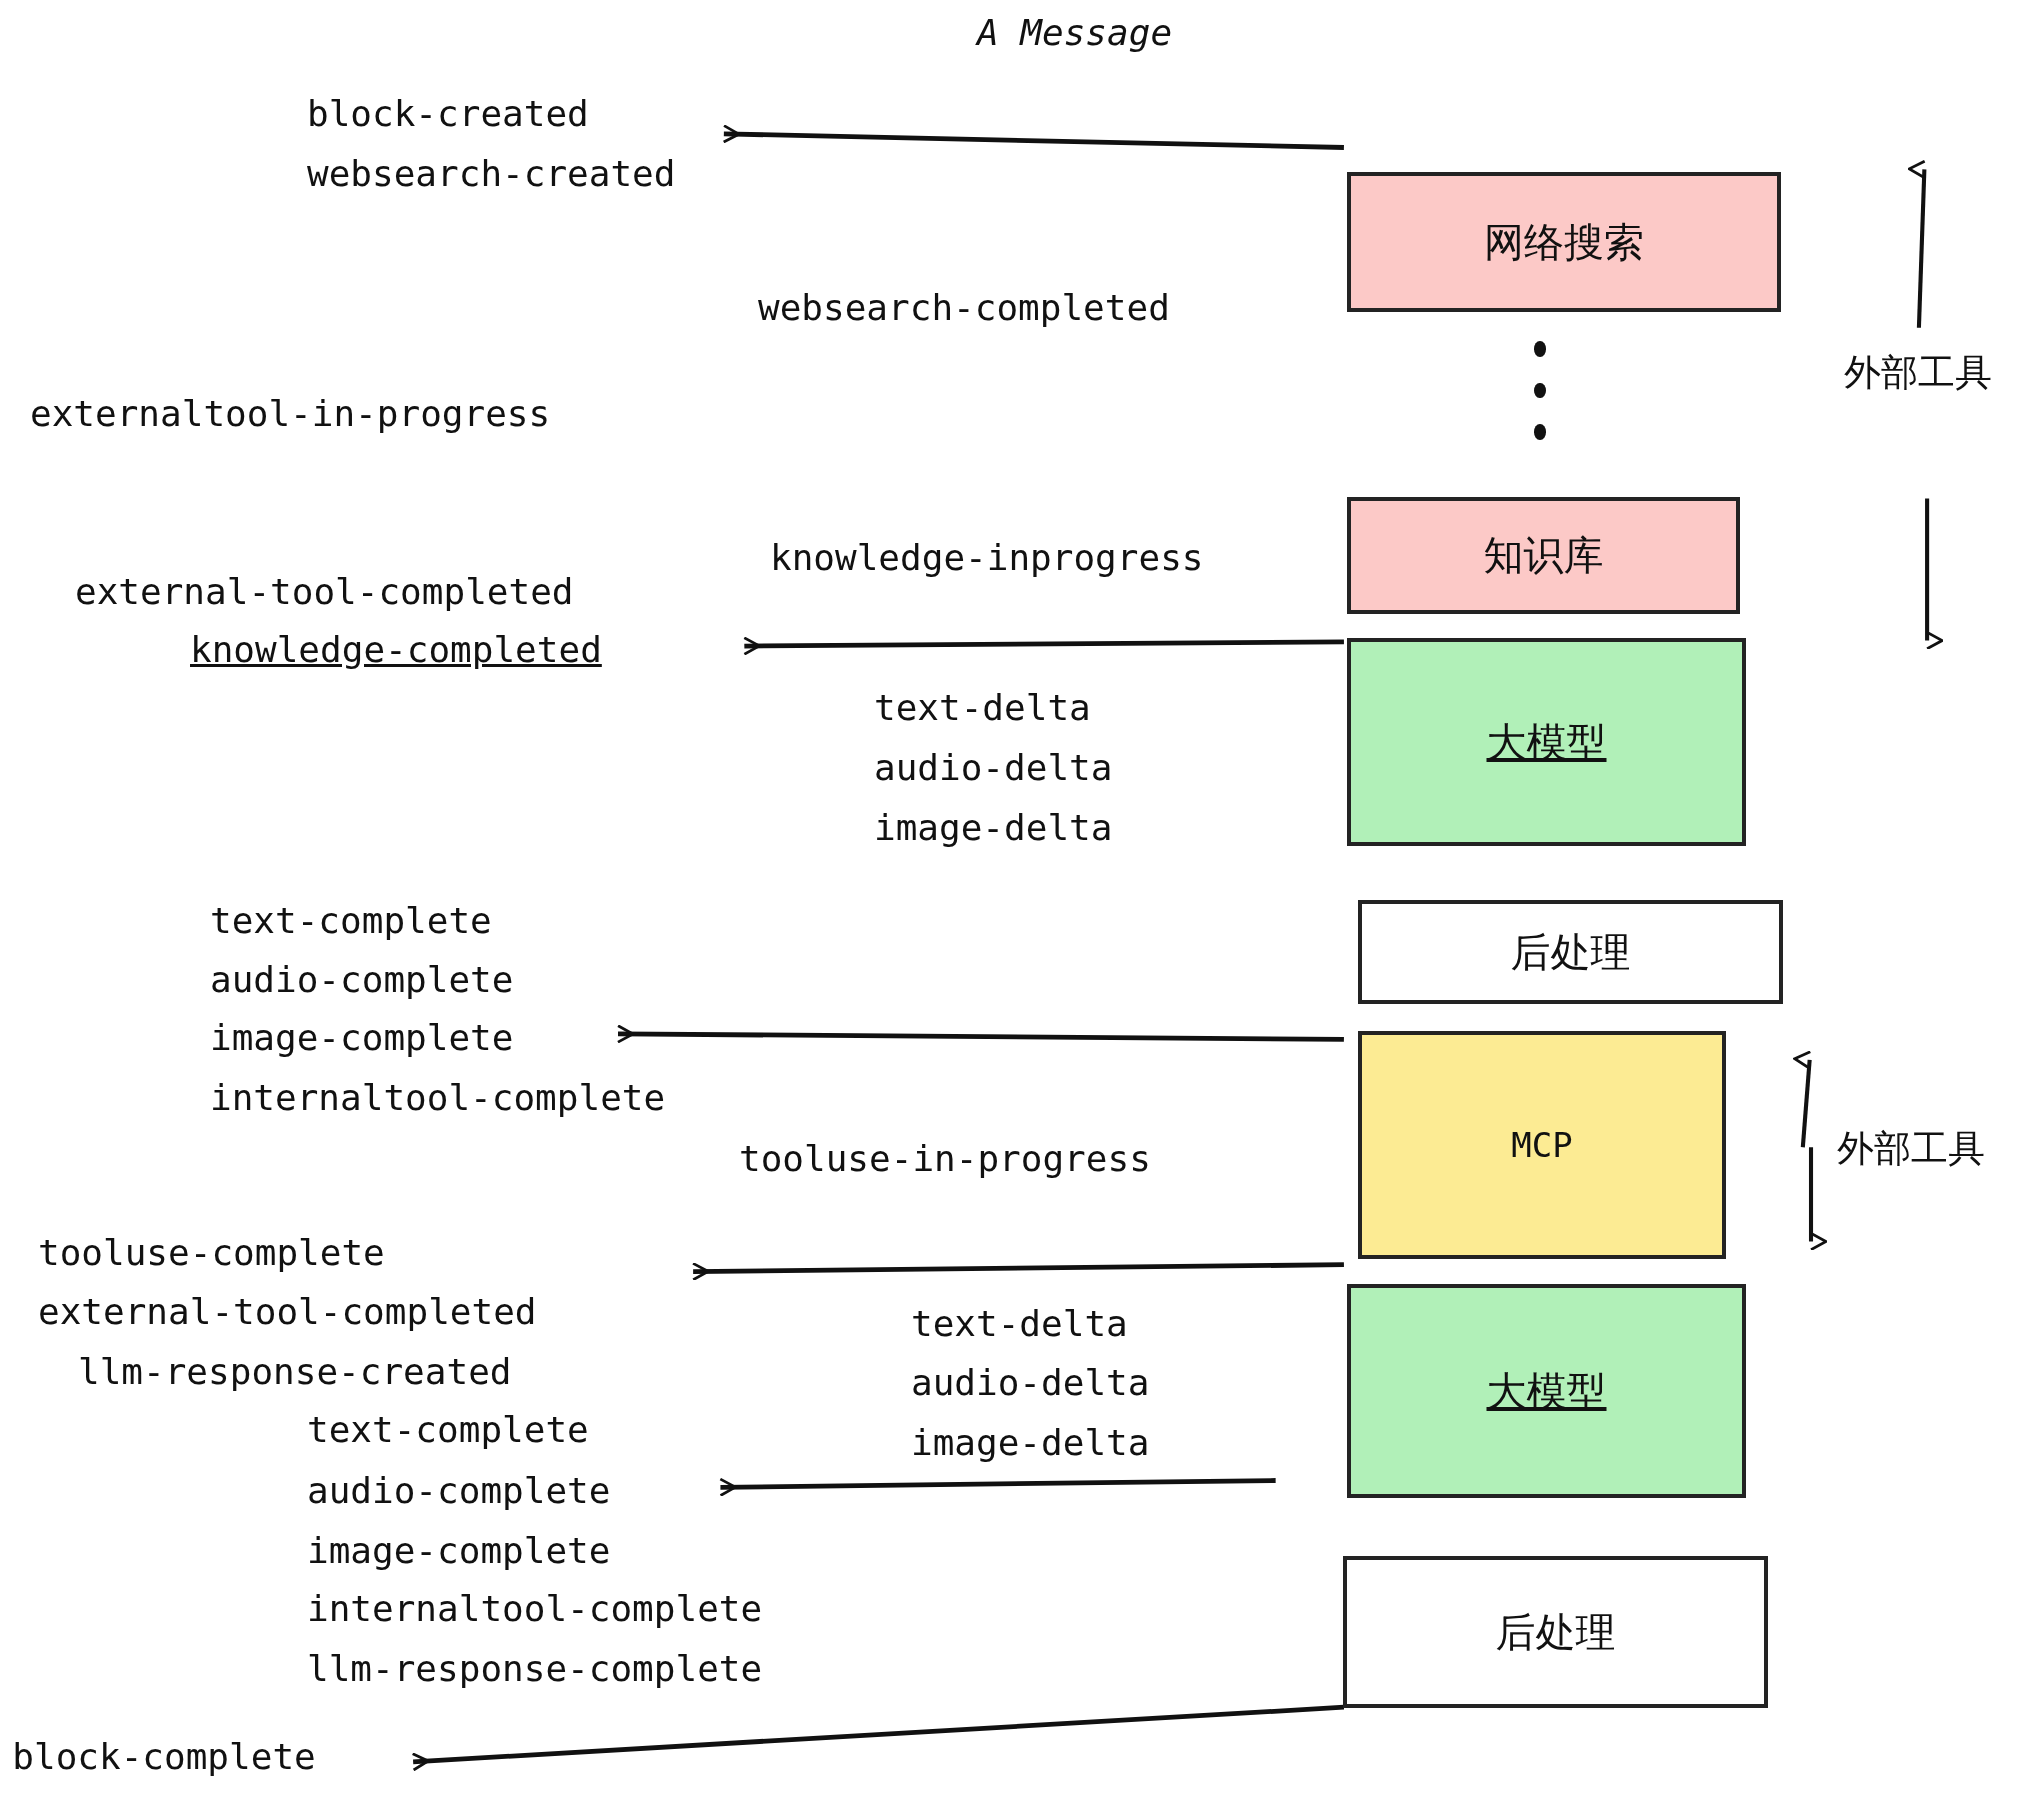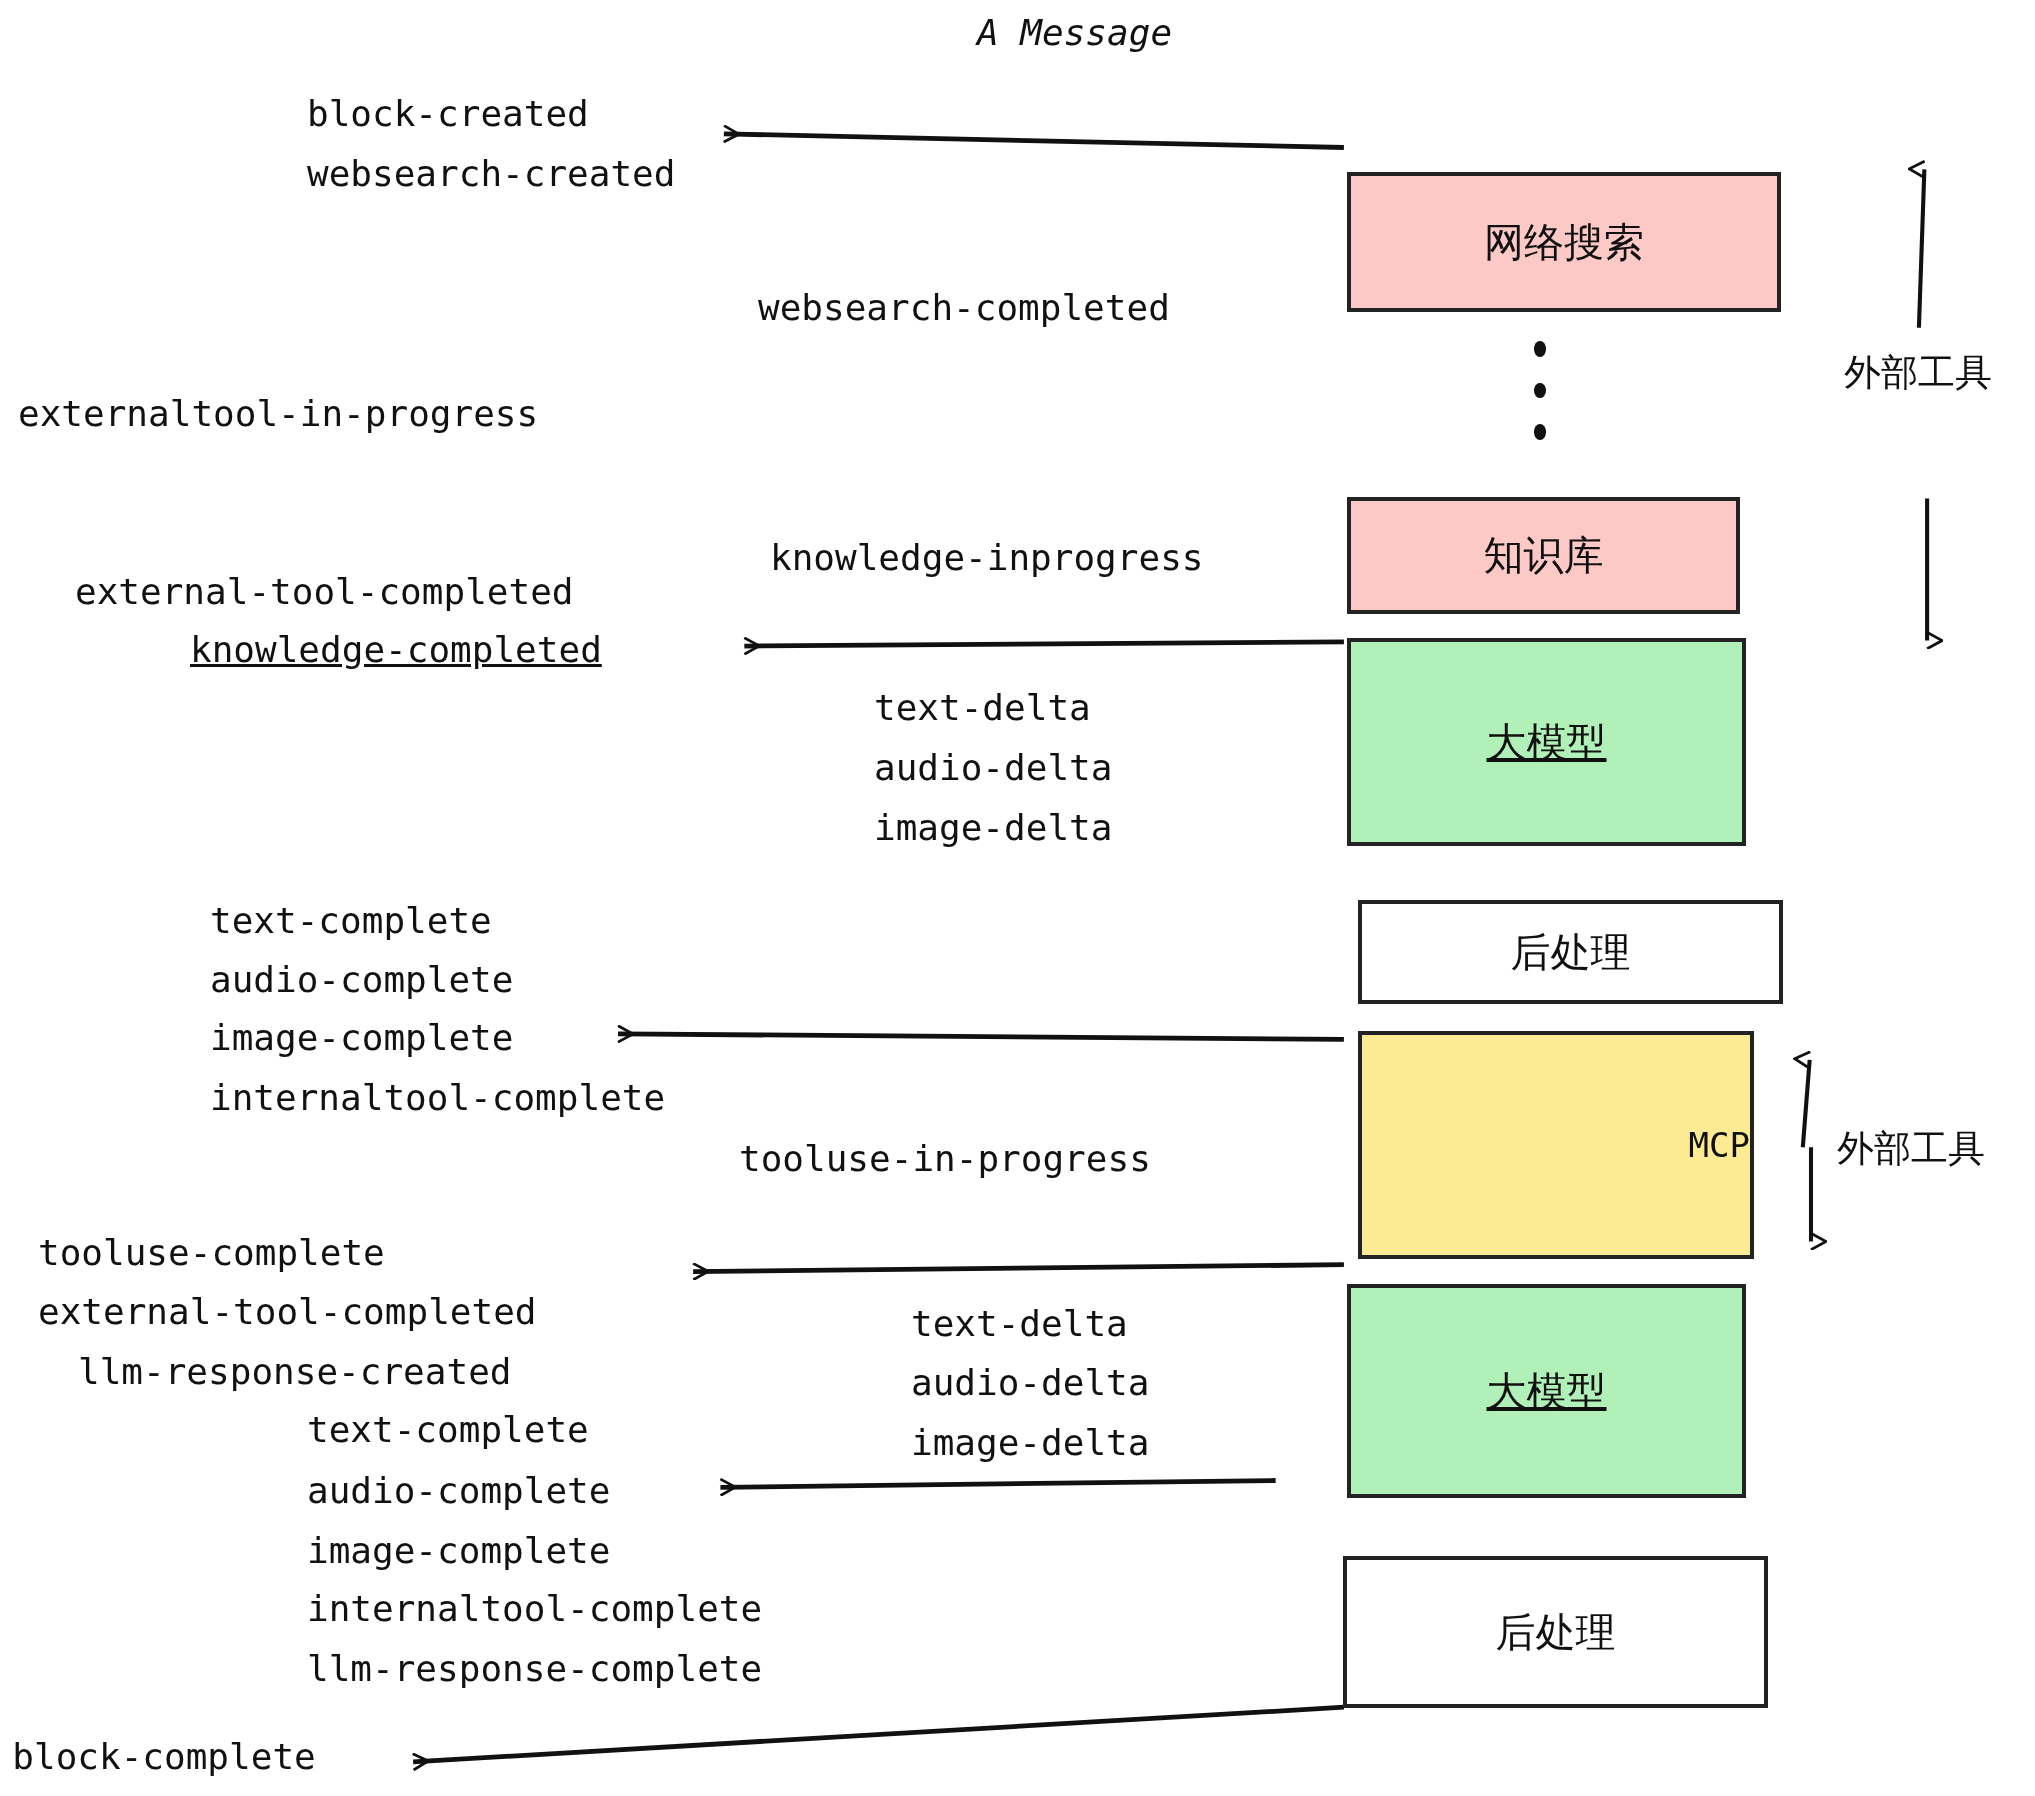--- a/index.html
+++ b/index.html
@@ -141,21 +141,21 @@
 
   <div class="title" style="left:977px; top:12.3px;font-style:italic;">A Message</div>
 
   <div class="evt" style="left:307px; top:96px;">block-created</div>
 
   <div class="evt" style="left:307px; top:156px;">websearch-created</div>
 
 
   <div class="evt" style="left:758px; top:290px;">websearch-completed</div>
 
-  <div class="evt" style="left:18px; top:396px;">externaltool-in-progress</div>
+  <div class="evt" style="left:30px; top:396px;">externaltool-in-progress</div>
 
   <div class="evt" style="left:770px; top:540px;">knowledge-inprogress</div>
 
   <div class="evt" style="left:75px; top:574px;">external-tool-completed</div>
 
   <div class="evt" style="left:190px; top:632px;text-decoration:underline;">knowledge-completed</div>
 
   <div class="evt" style="left:874px; top:690px;">text-delta</div>
 
   <div class="evt" style="left:874px; top:750px;">audio-delta</div>
@@ -205,21 +205,21 @@
   </div>
 
   <div class="node green" style="left:1347px; top:638px; width:399px; height:208px;">
     <span class="node-label">大模型</span>
   </div>
 
   <div class="node white" style="left:1358px; top:900px; width:425px; height:104px;">
     <span class="node-label">后处理</span>
   </div>
 
-  <div class="node yellow mcp" style="left:1358px; top:1031px; width:396px; height:228px;justify-content:flex-end;">
+  <div class="node yellow mcp" style="left:1358px; top:1031px; width:368px; height:228px;">
     <span class="node-label">MCP</span>
   </div>
 
   <div class="node green" style="left:1347px; top:1284px; width:399px; height:214px;">
     <span class="node-label">大模型</span>
   </div>
 
   <div class="node white" style="left:1343px; top:1556px; width:425px; height:152px;">
     <span class="node-label">后处理</span>
   </div>

